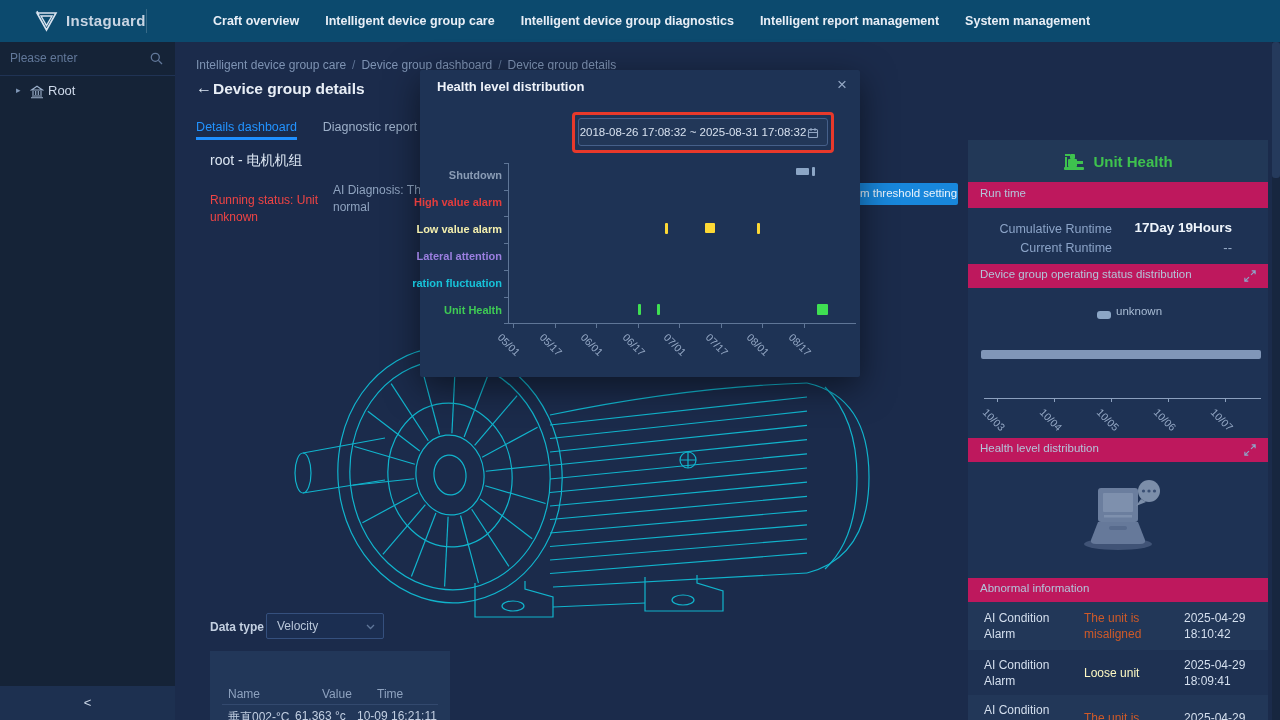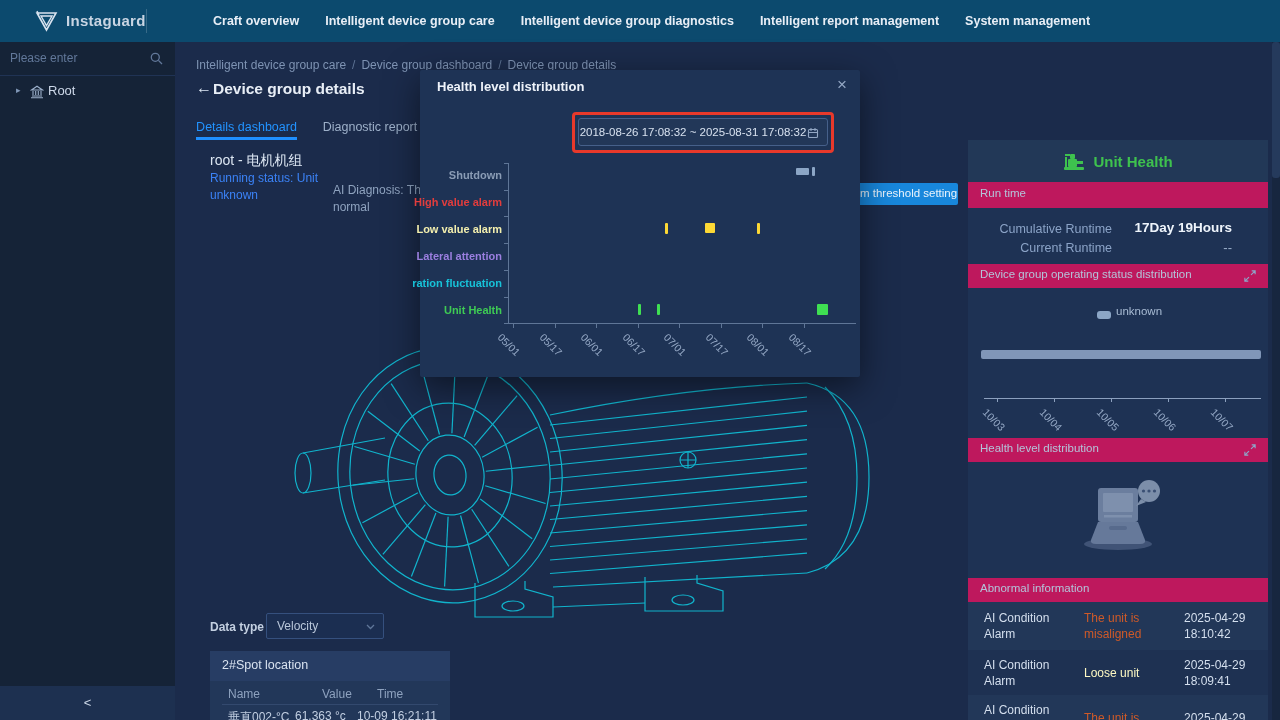--- a/index.html
+++ b/index.html
@@ -80,21 +80,21 @@
 
   <div class="abs" style="left:196px;top:120px;width:101px;text-align:center;font-size:12.5px;color:#2293ff">
     <span>Details dashboard</span>
   </div>
   <div class="abs" style="left:196px;top:137px;width:101px;height:2.5px;background:#1f8fff"></div>
   <div class="abs" style="left:318px;top:120px;width:104px;text-align:center;font-size:12.5px;color:#9db0c9">
     <span>Diagnostic report</span>
   </div>
 
   <div class="abs" style="left:210px;top:152px;font-size:14px;color:#dce6f2">root - 电机机组</div>
-  <div class="abs" style="left:210px;top:170px;width:132px;font-size:12px;line-height:17px;color:#3b82f6">
+  <div class="abs" style="left:210px;top:192px;width:132px;font-size:12px;line-height:17px;color:#ef4444">
     <span>Running status:</span>
     <span>Unit unknown</span>
   </div>
   <div class="abs" style="left:333px;top:182px;width:110px;font-size:12px;line-height:17px;color:#8fa3bf">
     <span>AI Diagnosis:</span>
     <span>The</span><br>
     <span>normal</span>
   </div>
   <div class="abs" style="left:858px;top:183px;width:100px;height:22px;background:#1887dc;border-radius:2px;overflow:hidden;z-index:40">
     <span style="position:absolute;left:2px;top:4px;font-size:11.5px;color:#eaf3fc;white-space:nowrap">m threshold setting</span>
@@ -167,23 +167,20 @@
 
   <div class="abs" style="left:210px;top:620px;font-size:12px;font-weight:600;color:#c3cfe0">Data type</div>
   <div class="abs" style="left:266px;top:613px;width:118px;height:26px;background:#1b2e51;border:1px solid #35507e;border-radius:2px;">
     <span style="position:absolute;left:10px;top:5px;font-size:12px;color:#b9c7da">Velocity</span>
     <svg style="position:absolute;right:8px;top:10px" width="9" height="6" viewBox="0 0 9 6">
       <path d="M1,1 L4.5,4.5 L8,1" fill="none" stroke="#5f7699" stroke-width="1.3"></path>
     </svg>
   </div>
 
   <div class="abs" style="left:210px;top:651px;width:240px;height:69px;background:#223759;overflow:hidden;">
-    <div style="position:absolute;left:0;top:0;width:240px;height:30px;background:#273d64;">
-      <span style="position:absolute;left:12px;top:7px;font-size:12.5px;color:#d9e3f0">2#Spot location</span>
-    </div>
     <div id="spot-table-head">
         <div style="position:absolute;left:18px;top:36px;font-size:12px;color:#8ea2bf;">Name</div>
         <div style="position:absolute;left:112px;top:36px;font-size:12px;color:#8ea2bf;">Value</div>
         <div style="position:absolute;left:167px;top:36px;font-size:12px;color:#8ea2bf;">Time</div>
       </div>
     <div style="position:absolute;left:12px;top:53px;width:216px;height:1px;background:#33496e"></div>
     <div id="spot-table-body">
         <div style="position:absolute;left:18px;top:58px;font-size:12px;color:#c2cfe2;white-space:nowrap;">垂直002-°C</div>
         <div style="position:absolute;left:85px;top:58px;font-size:12px;color:#c2cfe2;white-space:nowrap;">61.363 °c</div>
         <div style="position:absolute;left:147px;top:58px;font-size:12px;color:#c2cfe2;white-space:nowrap;">10-09 16:21:11</div>

